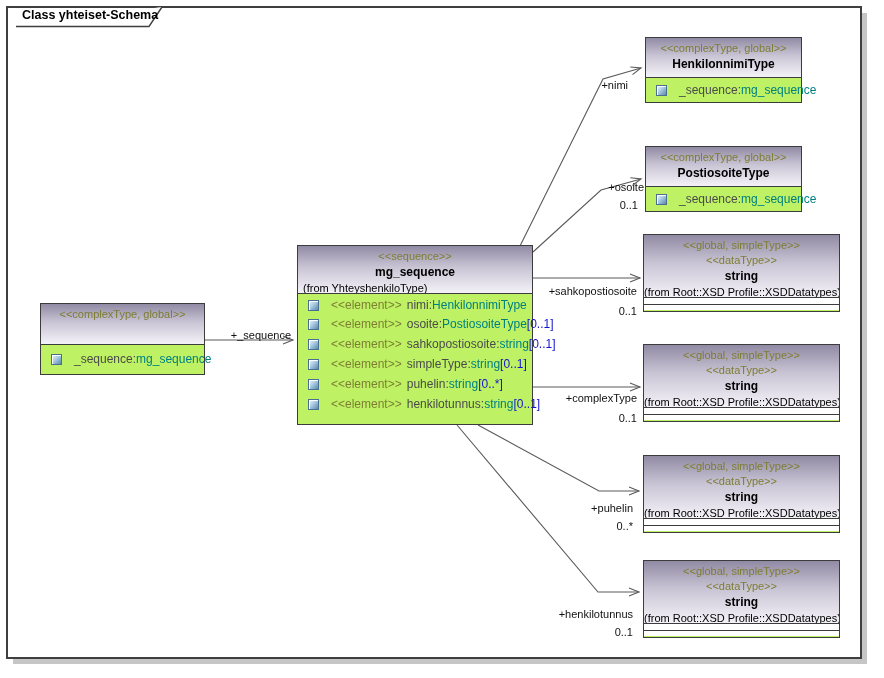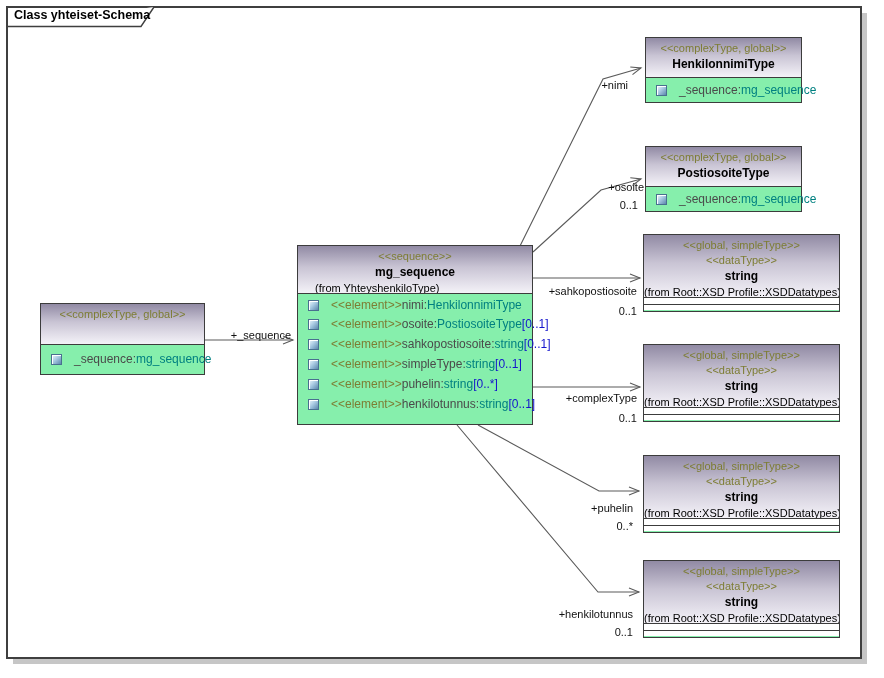--- a/index.html
+++ b/index.html
@@ -2,42 +2,42 @@
 <html><head>
 <meta charset="utf-8">
 <style>
   * { box-sizing: border-box; }
   body { margin: 0; background: #ffffff; font-family: "Liberation Sans", sans-serif; color: #000; }
   #canvas { position: relative; width: 884px; height: 678px; background: #fff; overflow: hidden; }
 
   
   .frame { position: absolute; left: 6px; top: 6px; width: 856px; height: 653px;
            border: 2px solid #3f3f3f; background: #fff; box-shadow: 6px 6px 0 -1px #c6c6c6; }
-  .tab { position: absolute; left: 8px; top: 6px; width: 150px; height: 20px; }
+  .tab { position: absolute; left: 16px; top: 6px; width: 150px; height: 20px; }
   .tab svg { position: absolute; left: 0; top: 0; }
   .tab-title { position: absolute; left: 6px; top: 2px; font-size: 12.5px; font-weight: bold; white-space: nowrap; }
 
   
-  .cls { position: absolute; border: 1px solid #3c3c3c; background: #86efac; }
+  .cls { position: absolute; border: 1px solid #3c3c3c; background: #bef264; }
   .hdr { background: linear-gradient(#918aa4, #c9c4d4 45%, #f4f2f8); border-bottom: 1px solid #3c3c3c;
          text-align: center; overflow: hidden; }
   .stereo { color: #7d7d33; font-size: 11px; line-height: 15px; white-space: nowrap; }
   .cname  { font-size: 12px; font-weight: bold; line-height: 17px; white-space: nowrap; }
   .fromln { font-size: 11px; line-height: 15px; white-space: nowrap; }
-  .fromln.leftal { text-align: left; padding-left: 17px; }
+  .fromln.leftal { text-align: left; padding-left: 5px; }
 
   .row { display: flex; align-items: center; font-size: 12px; white-space: nowrap; }
   .attr-icon { display: inline-block; width: 11px; height: 11px; flex: 0 0 11px;
                border: 1px solid #49708f; margin: 0 12px 0 10px;
                background: linear-gradient(135deg, #f0f7fd 0%, #aacbe3 45%, #5c87ad 100%);
                box-shadow: inset 1px 1px 0 #ffffff; }
   .aname { color: #4a4a4a; }
   .atype { color: #008080; }
   .amult { color: #1414cc; }
-  .estereo { color: #7d7d33; }
+  .estereo { color: #7d7d33; margin-right: 5px; }
 
   .strip  { height: 6px; background: #fff; }
   .strip2 { height: 6px; background: #fff; border-top: 1px solid #3c3c3c; }
 
   
   .clabel { position: absolute; font-size: 11px; white-space: nowrap; color: #111; }
 
   svg.wires { position: absolute; left: 0; top: 0; }
 </style>
 </head>

